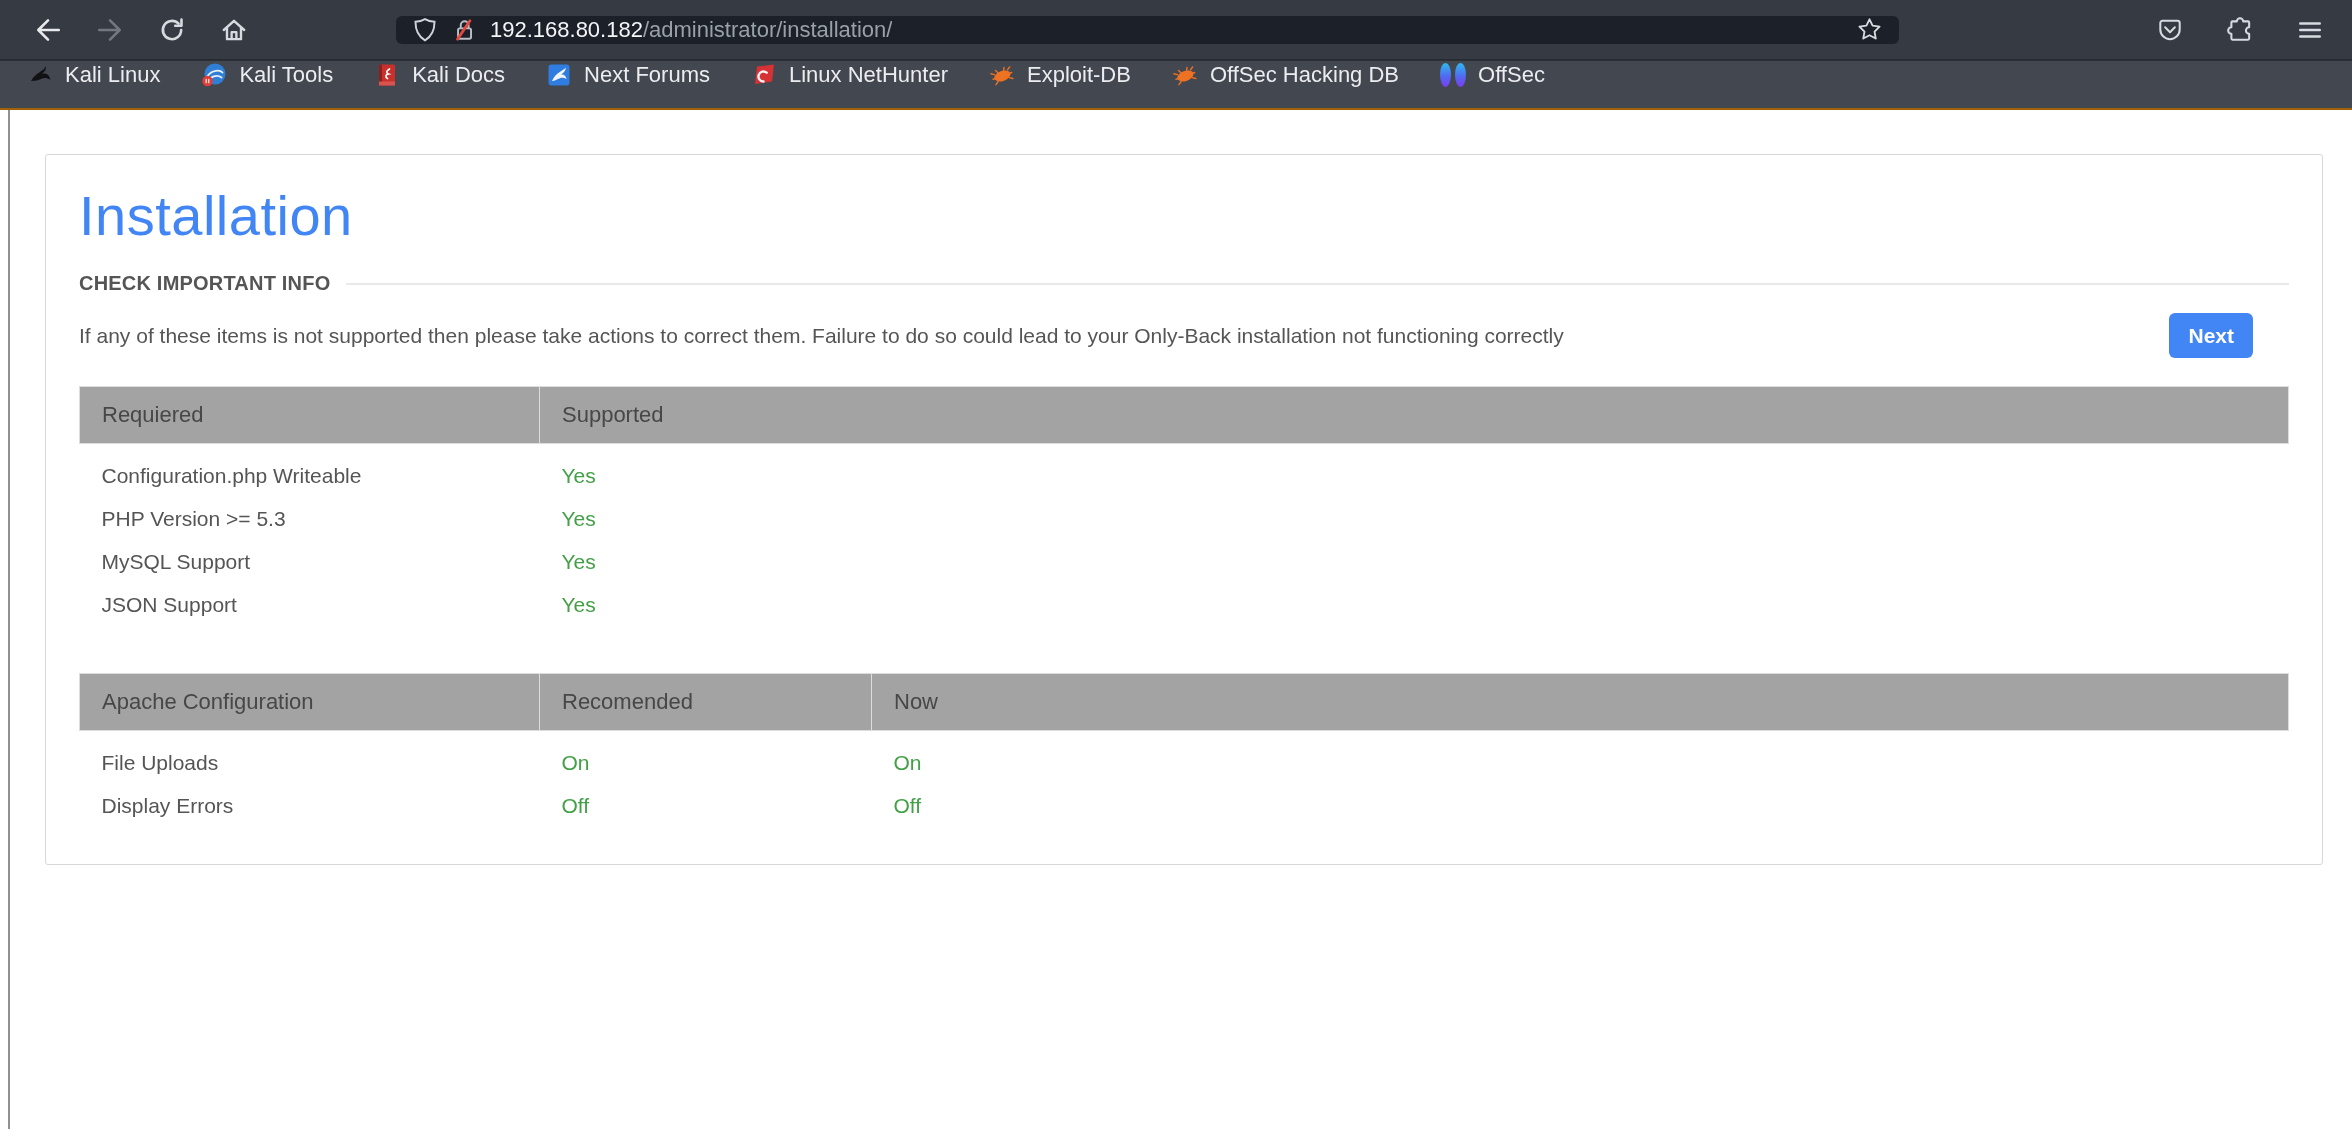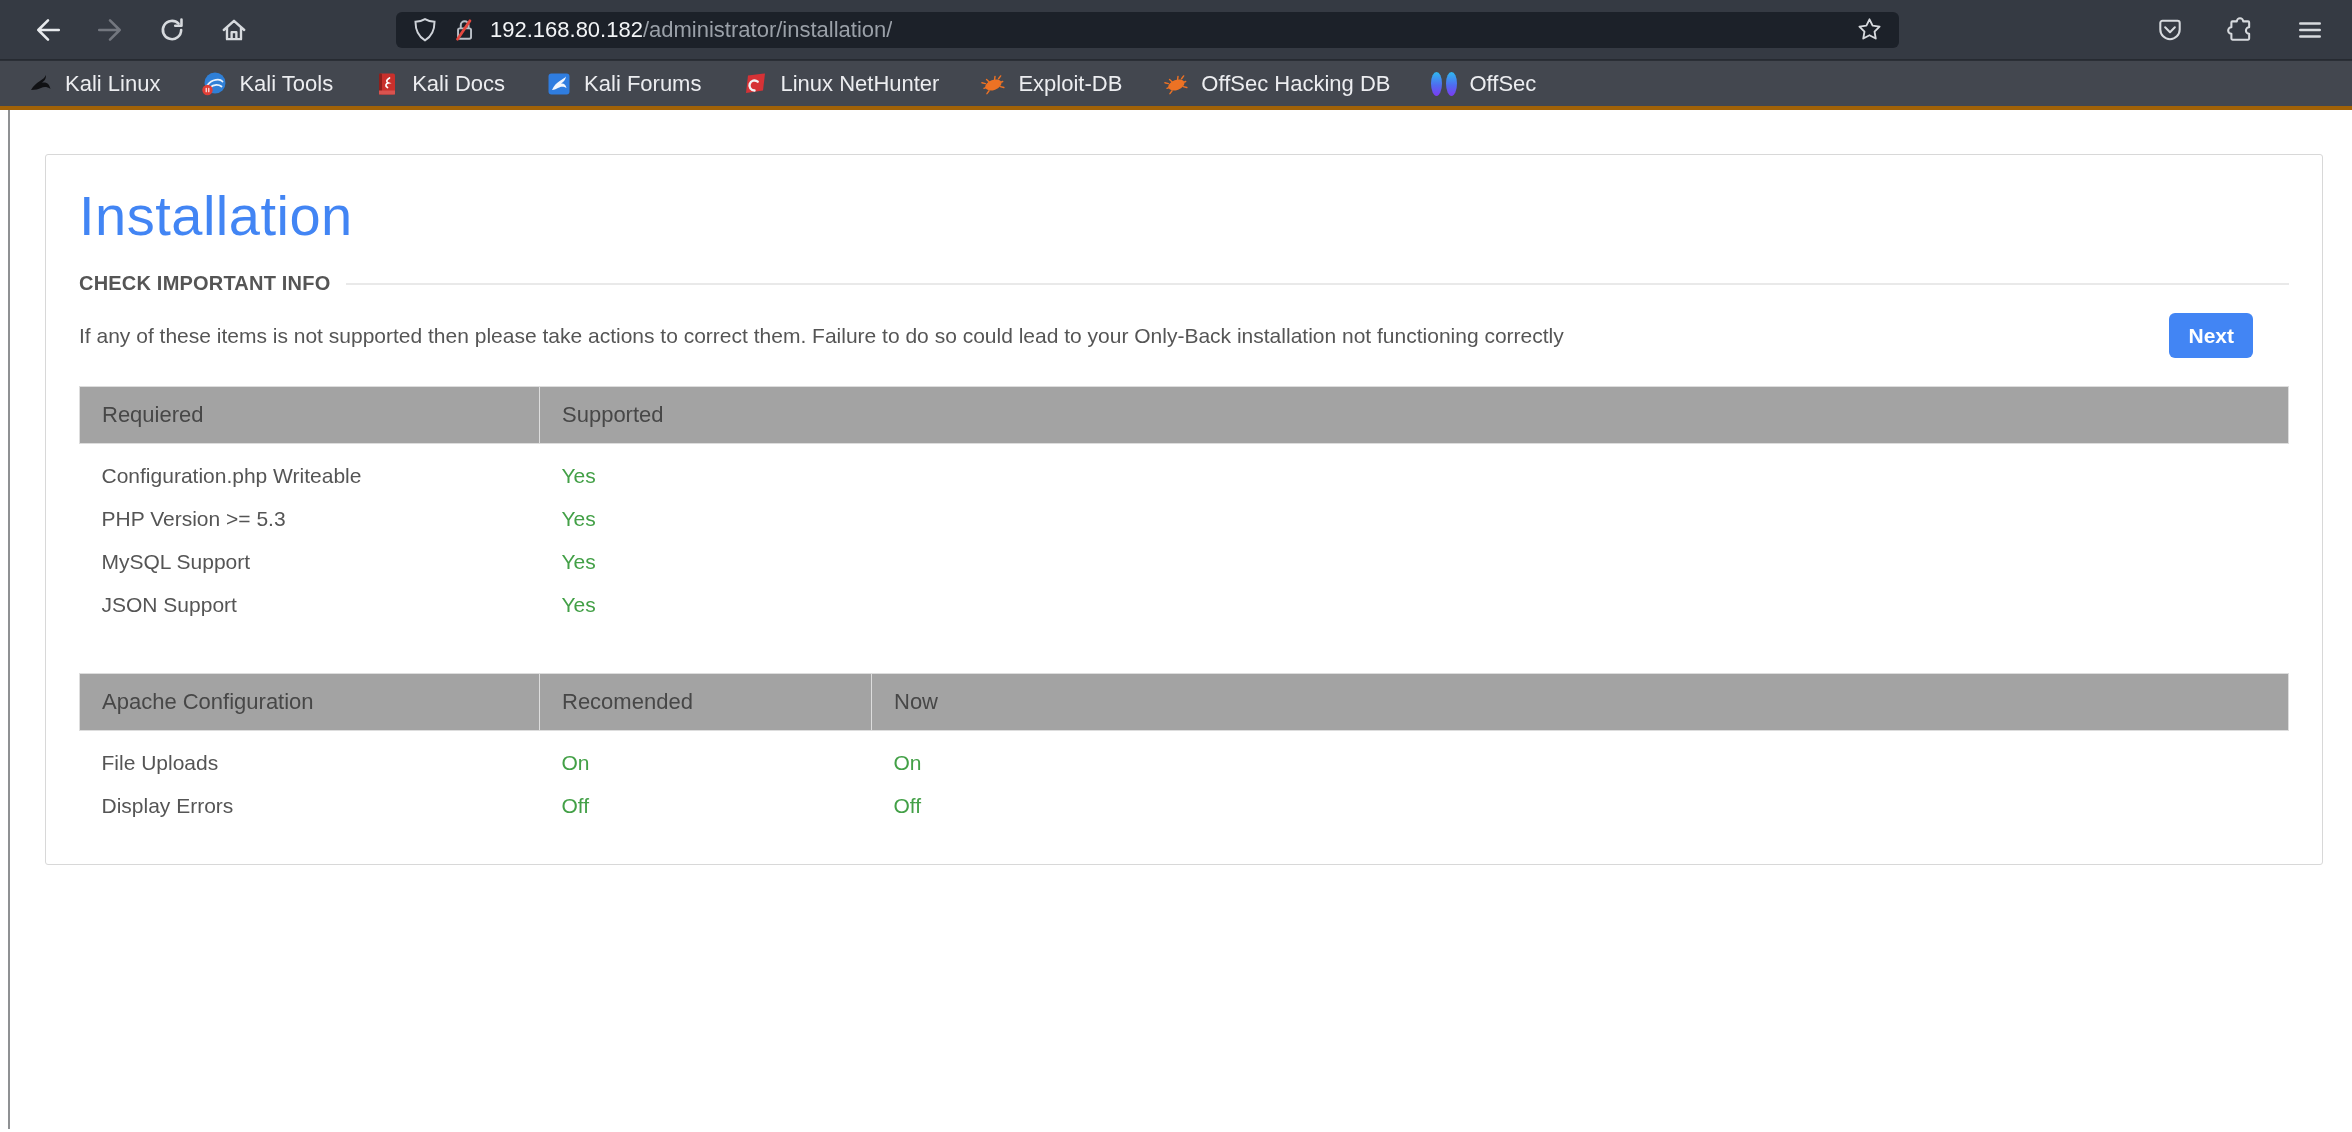--- a/index.html
+++ b/index.html
@@ -5,30 +5,30 @@
   * { margin:0; padding:0; box-sizing:border-box; }
   html,body { width:2352px; height:1132px; overflow:hidden; background:#ffffff;
               font-family:"Liberation Sans", sans-serif; }
 
   
   .toolbar { height:60px; background:#353a43; border-bottom:1px solid #262a31;
              display:flex; align-items:center; }
   .nav-group { display:flex; align-items:center; margin-left:22px; gap:10px; }
   .nav-btn { width:52px; height:46px; display:flex; align-items:center; justify-content:center;
              border-radius:5px; }
-  .urlbar { margin-left:136px; width:1503px; height:36px; background:#1c2129; border-radius:6px;
+  .urlbar { margin-left:136px; width:1503px; height:28px; background:#1c2129; border-radius:6px;
             display:flex; align-items:center; padding:0 16px; gap:13px; }
   .url-text { font-size:22px; white-space:nowrap; overflow:hidden; }
   .url-host { color:#f3f5f7; }
   .url-path { color:#9aa0a8; }
   .urlbar .star { margin-left:auto; }
   .right-group { display:flex; align-items:center; margin-left:auto; margin-right:16px; gap:18px; }
 
   .bookmarksbar { height:50px; background:#43474f; border-top:1px solid #2b2f36;
-                  border-bottom:4px solid #a16207; display:flex; align-items:center;
+                  border-bottom:2px solid #a16207; display:flex; align-items:flex-start;
                   padding-left:26px; gap:40px; }
   .bm { display:flex; align-items:center; gap:11px; }
   .bm-label { font-size:22px; color:#ecedf0; }
   .bm-ico { display:flex; align-items:center; justify-content:center; width:28px; height:28px; }
 
   .offsec-lobes { display:flex; gap:4px; align-items:center; }
   .lobe { width:11px; height:24px; border-radius:50% 50% 50% 50% / 48% 48% 52% 52%;
           background:linear-gradient(180deg,#2fb9ef 0%,#4f6cf0 55%,#7b3bf2 100%); }
 
   
@@ -165,21 +165,21 @@
     <span class="bm-label">Kali Docs</span>
   </div>
 
   <div class="bm">
     <span class="bm-ico">
       <svg width="26" height="26" viewBox="0 0 26 26">
         <rect x="2.5" y="2.5" width="21" height="21" rx="3" fill="#2f7de0"></rect>
         <path d="M6 19 C10 10 17 9 20 5.5 C19.5 9 17.5 11 15 12.5 C18 12 20 14 20.5 17 C17.5 15 14.5 15.5 12.5 16.8 C10.5 18 8.5 19 6 19 Z" fill="#f2f6fc"></path>
       </svg>
     </span>
-    <span class="bm-label">Kali Forums</span>
+    <span class="bm-label">Next Forums</span>
   </div>
 
   <div class="bm">
     <span class="bm-ico">
       <svg width="26" height="26" viewBox="0 0 26 26">
         <polygon points="6,4.5 23,2.5 21,19.5 4,22" fill="#d63236"></polygon>
         <path d="M12.5 19.5 a5 5 0 1 1 3.2 -8.8" fill="none" stroke="#f3f3f5" stroke-width="2.4" stroke-linecap="round"></path>
       </svg>
     </span>
     <span class="bm-label">Linux NetHunter</span>

